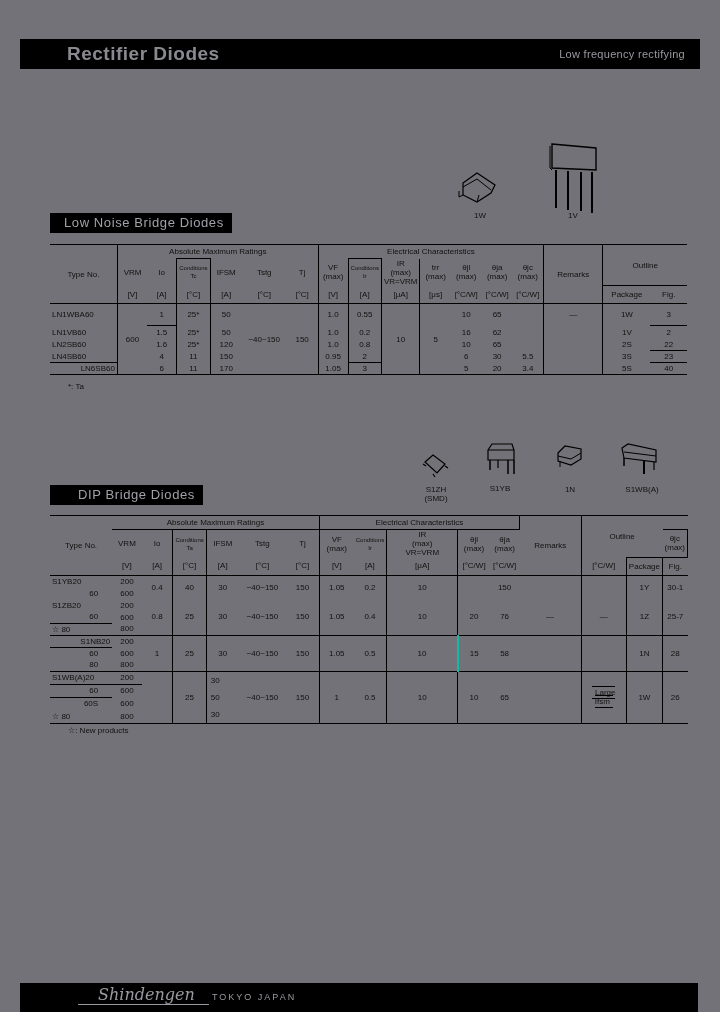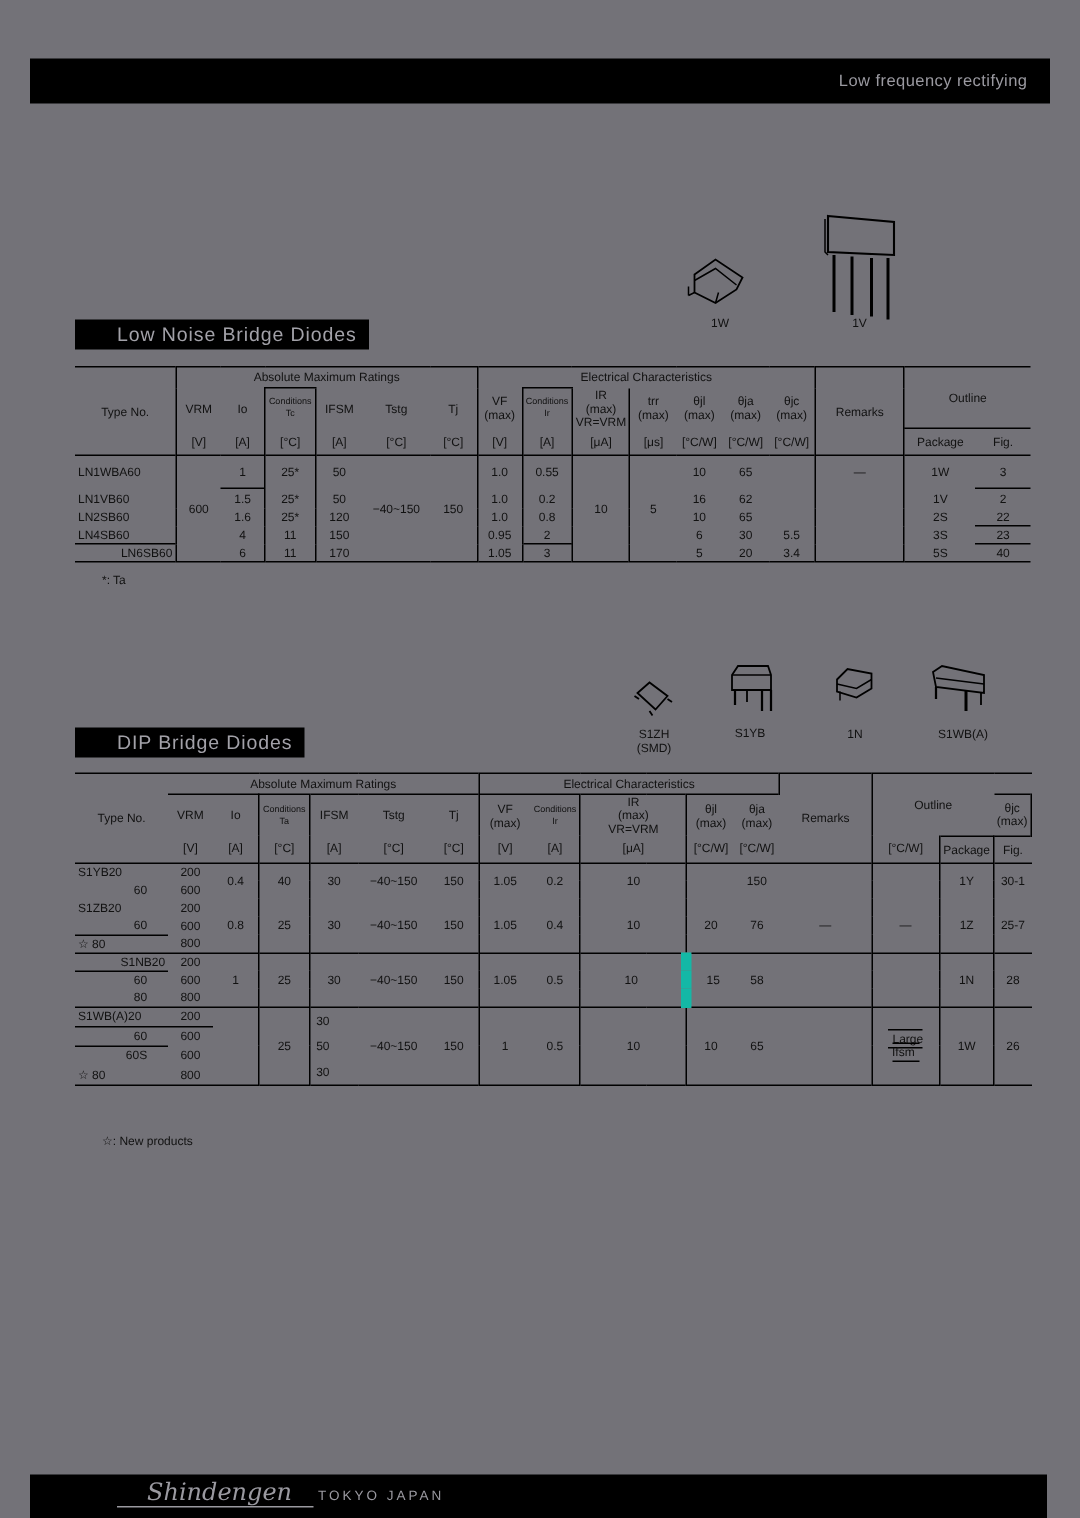--- a/index.html
+++ b/index.html
@@ -3,34 +3,35 @@
 <meta charset="utf-8">
 <style>
   html, body { margin:0; padding:0; }
   body {
     width:720px; height:1012px; background:#737278; position:relative; overflow:hidden;
     font-family:"Liberation Sans", sans-serif; color:#000;
   }
   .header-bar { position:absolute; left:20px; top:39px; width:680px; height:30px; background:#000; }
   .header-title { position:absolute; left:47px; top:4px; font-size:19px; font-weight:bold; color:#8a8990; letter-spacing:0.5px; }
   .header-sub { position:absolute; right:15px; top:9px; font-size:11px; color:#9a99a0; letter-spacing:0.3px; }
-  .section-tag { position:absolute; height:20px; background:#000; color:#a2a1a8; font-size:13px; letter-spacing:0.6px; padding:0 8px 0 28px; line-height:20px; }
+  .section-tag { position:absolute; height:20px; background:#000; color:#a2a1a8; font-size:13px; letter-spacing:0.6px; padding:0 8px 0 14px; line-height:20px; }
   .pkg-figure { position:absolute; }
   .pkg-label { position:absolute; font-size:8px; color:#111; text-align:center; width:60px; }
   table.spec { position:absolute; border-collapse:collapse; font-size:8px; color:#111; }
   table.spec td, table.spec th { font-weight:normal; text-align:center; padding:0 2px; }
   .footer-bar { position:absolute; left:20px; top:983px; width:678px; height:29px; background:#000; }
   .footer-brand { position:absolute; left:58px; top:2px; font-family:"DejaVu Serif", serif; font-style:italic; font-size:16px; color:#9a99a0; border-bottom:1px solid #9a99a0; padding:0 14px 0 20px; }
   .footer-loc { position:absolute; left:192px; top:9px; font-size:9px; color:#9a99a0; letter-spacing:2px; }
   .note { position:absolute; font-size:8px; color:#111; }
 </style>
 </head>
 <body>
 
 <div class="header-bar">
+  <div class="header-title">Rectifier Diodes</div>
   <div class="header-sub">Low frequency rectifying</div>
 </div>
 
 <svg class="pkg-figure" style="left:455px;top:165px" width="45" height="45" viewBox="0 0 45 45">
   <path d="M8 18 L22 8 L40 20 L36 28 L22 37 L8 30 Z" fill="none" stroke="#000" stroke-width="1.2"></path>
   <path d="M8 22 L22 14 L36 25 M22 37 L24 30 M8 30 L4 32 M4 32 L4 26" fill="none" stroke="#000" stroke-width="1"></path>
 </svg>
 <div class="pkg-label" style="left:450px;top:211px">1W</div>
 <svg class="pkg-figure" style="left:548px;top:140px" width="52" height="75" viewBox="0 0 52 75">
   <path d="M4 4 L48 8 L48 30 L4 28 Z" fill="none" stroke="#000" stroke-width="1.4"></path>
@@ -324,21 +325,21 @@
     <td style="text-align:right">S1NB20</td>
     <td>200</td>
     <td rowspan="3">1</td>
     <td rowspan="3" style="border-left:1px solid #000">25</td>
     <td rowspan="3" style="border-left:1px solid #000">30</td>
     <td rowspan="3">−40~150</td>
     <td rowspan="3">150</td>
     <td rowspan="3" style="border-left:1px solid #000">1.05</td>
     <td rowspan="3">0.5</td>
     <td rowspan="3" colspan="2" style="border-left:1px solid #000">10</td>
-    <td rowspan="3" style="border-left:7px solid #14b8a6">15</td>
+    <td rowspan="3" style="border-left:2px solid #14b8a6">15</td>
     <td rowspan="3">58</td>
     <td rowspan="3" style="border-right:1px solid #000"></td>
     <td rowspan="3" style="border-right:1px solid #000"></td>
     <td rowspan="3" style="border-right:1px solid #000">1N</td>
     <td rowspan="3">28</td>
   </tr>
   <tr style="height:12px">
     <td style="text-align:right;padding-right:14px;border-top:1px solid #000">60</td>
     <td>600</td>
   </tr>
@@ -372,18 +373,18 @@
   <tr style="height:12px">
     <td style="text-align:right;padding-right:14px;border-top:1px solid #000">60S</td>
     <td>600</td>
   </tr>
   <tr style="height:12px;border-bottom:1px solid #000">
     <td style="text-align:left">☆ 80</td>
     <td>800</td>
   </tr>
 </tbody>
   </table>
-<div class="note" style="left:68px;top:756px">☆: New products</div>
+<div class="note" style="left:68px;top:726px">☆: New products</div>
 
 <div class="footer-bar">
   <div class="footer-brand">Shindengen</div>
   <div class="footer-loc">TOKYO JAPAN</div>
 </div>
 
 </body></html>

